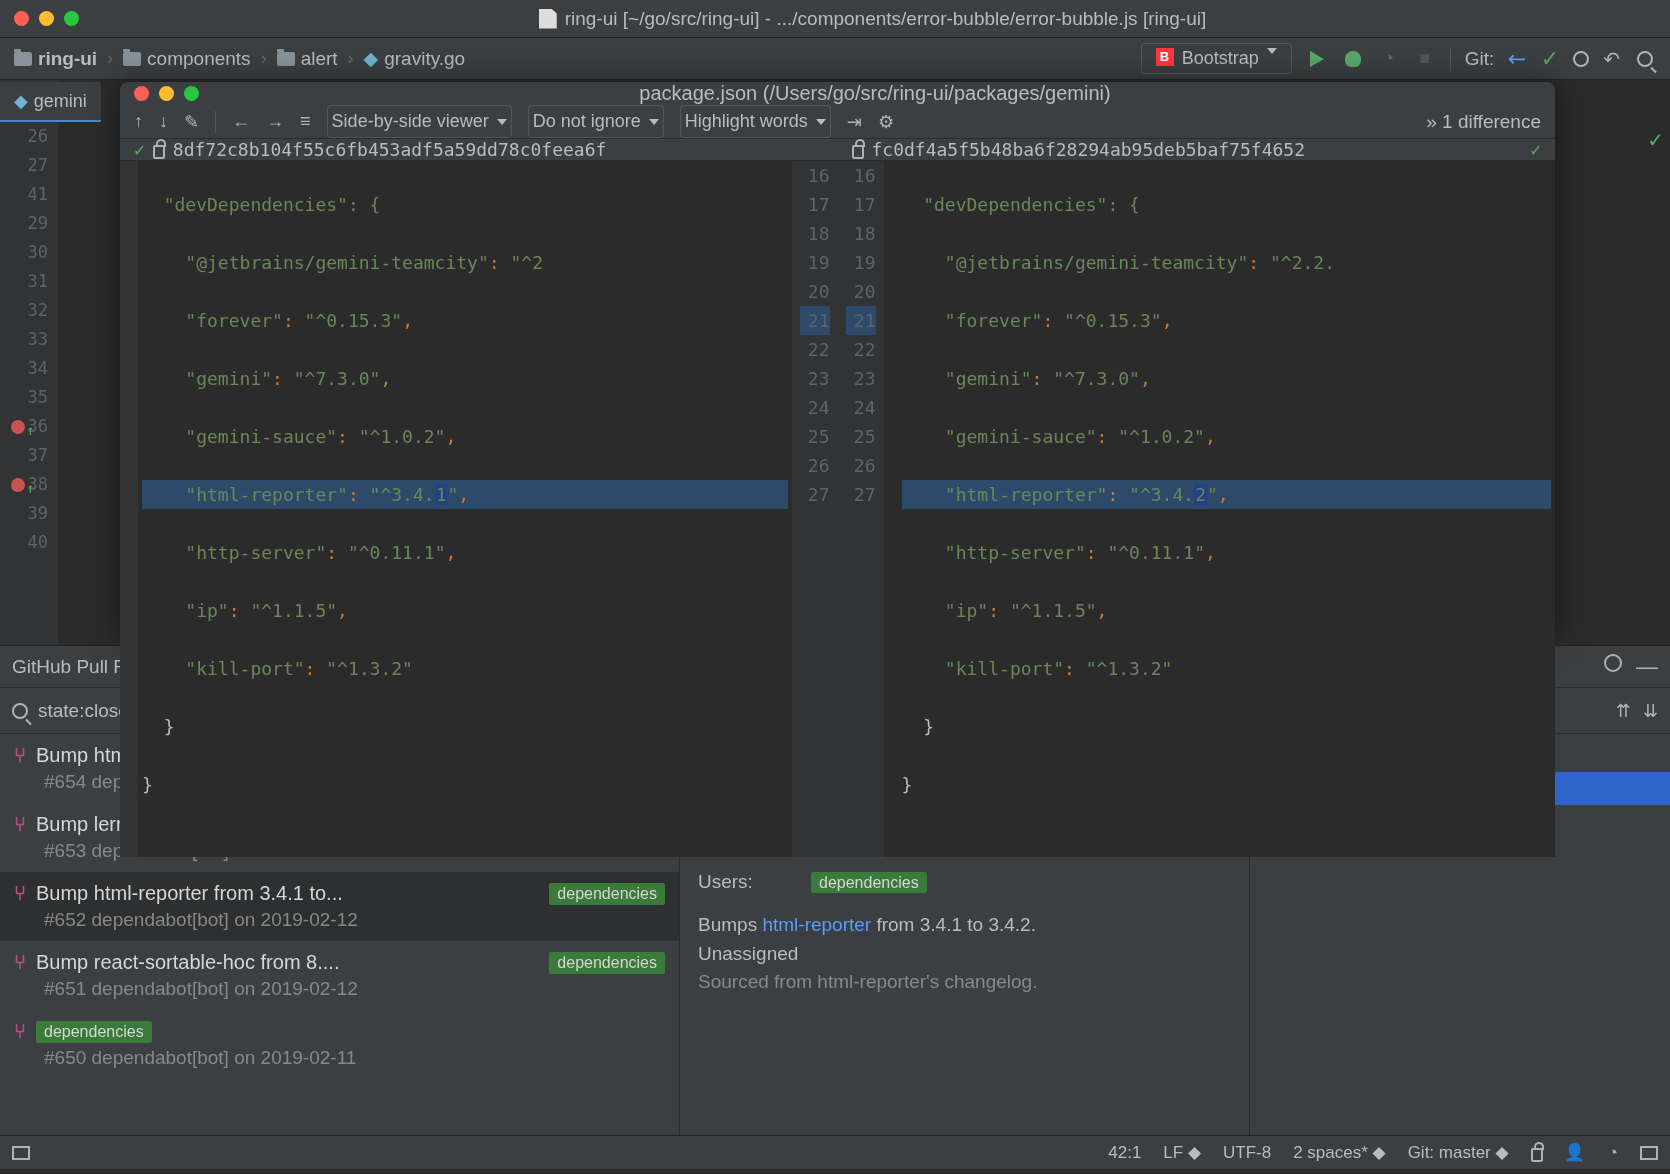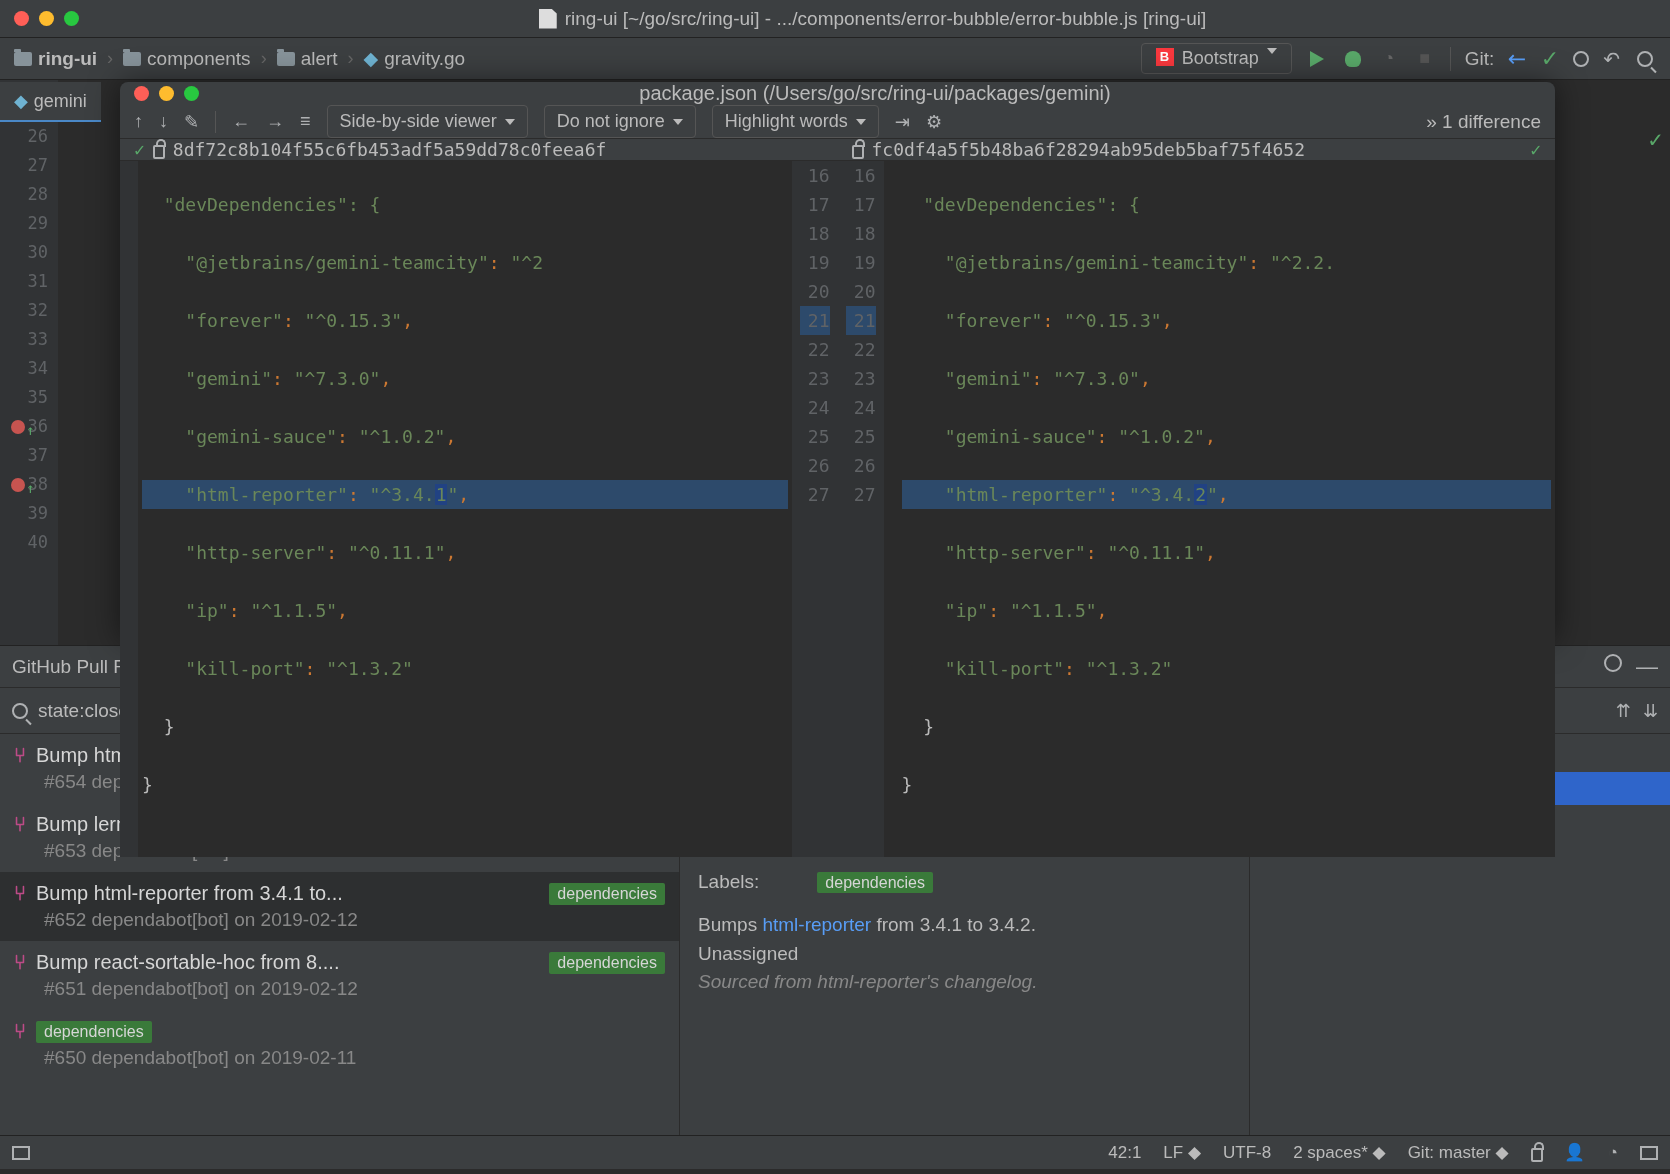--- a/index.html
+++ b/index.html
@@ -26,21 +26,21 @@
 .gutter-main{width:58px;background:#313335;color:#606366;font-family:'SF Mono',Menlo,monospace;font-size:17px;text-align:right;padding:8px 10px 0 0;line-height:29px}
 .gut-mark{display:inline-block;width:14px;height:14px;border-radius:50%;background:#c75450;vertical-align:middle;margin-right:3px;position:relative}
 .gut-mark::after{content:'↑';color:#59a869;position:absolute;right:-10px;top:-4px;font-size:14px}
 .tab-strip{position:absolute;top:2px;left:0;display:flex;align-items:center;gap:2px;z-index:3}
 .editor-tab{padding:8px 14px;background:#3c3f41;color:#bbbbbb;font-size:18px;display:flex;align-items:center;gap:6px;border-bottom:2px solid #4a88c7}
 .diff-dialog{position:absolute;top:2px;left:120px;right:115px;bottom:5px;background:#3c3f41;box-shadow:0 0 30px rgba(0,0,0,.5);border-radius:8px 8px 0 0;z-index:5;display:flex;flex-direction:column}
 .diff-title{height:44px;display:flex;align-items:center;padding:0 14px;gap:10px}
 .diff-title .t{flex:1;text-align:center;color:#bbbbbb;font-size:20px}
 .diff-toolbar{height:48px;border-bottom:1px solid #2b2b2b;display:flex;align-items:center;padding:0 14px;gap:16px}
 .dt-btn{color:#afb1b3;cursor:pointer;display:flex;align-items:center}
-.dt-drop{border:1px solid #555;padding:5px 12px;border-radius:4px;color:#bbbbbb;display:flex;align-items:center;gap:8px;font-size:18px}
+.dt-drop{border:1px solid #555;padding:5px 4px;border-radius:4px;color:#bbbbbb;display:flex;align-items:center;gap:8px;font-size:18px}
 .chev{width:0;height:0;border-left:5px solid transparent;border-right:5px solid transparent;border-top:6px solid #bbbbbb}
 .diff-count{margin-left:auto;color:#bbbbbb;font-size:19px}
 .diff-revs{height:38px;display:flex;background:#3c3f41;border-bottom:1px solid #2b2b2b}
 .diff-rev{flex:1;display:flex;align-items:center;gap:8px;padding:0 14px;color:#bbbbbb;font-family:'SF Mono',Menlo,monospace;font-size:18px}
 .lock-ico{width:12px;height:14px;border:2px solid #afb1b3;border-radius:2px;position:relative;margin-top:4px}
 .lock-ico::before{content:'';position:absolute;top:-8px;left:1px;width:6px;height:6px;border:2px solid #afb1b3;border-bottom:none;border-radius:6px 6px 0 0}
 .check-ico{color:#59a869;font-size:18px;font-weight:bold}
 .diff-body{flex:1;display:flex;background:#2b2b2b;font-family:'SF Mono',Menlo,monospace;font-size:18px;line-height:29px}
 .diff-side{flex:1;display:flex;position:relative}
 .diff-gut{width:46px;background:#313335;color:#606366;text-align:right;padding:0 8px}
@@ -74,21 +74,21 @@
 .pr-title{color:#d6d6d6;font-size:20px;flex:1;white-space:nowrap;overflow:hidden;text-overflow:ellipsis;font-weight:500}
 .pr-badge{background:#3a7a3a;color:#d6d6d6;padding:2px 8px;font-size:16px;border-radius:2px}
 .pr-sub{color:#888;font-size:19px;padding-left:30px}
 .pr-detail{flex:1;background:#3c3f41;padding:0;display:flex;flex-direction:column;border-right:1px solid #2b2b2b;overflow:hidden}
 .pr-branch{height:46px;display:flex;align-items:center;padding:0 18px;gap:12px;border-bottom:1px solid #2b2b2b}
 .branch-box{background:#4e5254;padding:5px 12px;border-radius:3px;color:#bbbbbb}
 .pr-detail-body{padding:16px 18px;display:flex;flex-direction:column;gap:18px;color:#bbbbbb;font-size:19px}
 .merged-ico{color:#bd4b87;font-size:20px;margin-right:8px}
 .pr-desc{line-height:1.5}
 .pr-link{color:#589df6}
-.pr-italic{font-style:italic;color:#888}
+.pr-italic{color:#888}
 .pr-files{width:420px;background:#3c3f41;display:flex;flex-direction:column;overflow:hidden}
 .pr-files-head{height:46px;display:flex;align-items:center;padding:0 12px;gap:12px;border-bottom:1px solid #2b2b2b}
 .file-tree{padding:6px 0;font-size:19px}
 .tree-row{padding:5px 12px;display:flex;align-items:center;gap:8px;cursor:pointer}
 .tree-row.sel{background:#2f65ca;color:#fff}
 .tree-exp{color:#afb1b3}
 .status-bar{height:34px;background:#3c3f41;border-top:1px solid #222;display:flex;align-items:center;padding:15px 12px;gap:22px;color:#bbbbbb;font-size:17px}
 .status-bar .sp{flex:1}
 .sb-frame{width:18px;height:14px;border:2px solid #afb1b3}
 .arrow-dn{color:#589df6;font-size:22px;transform:rotate(45deg);display:inline-block}
@@ -158,21 +158,21 @@
 <div class="editor-area">
   <div class="tab-strip">
     <div class="editor-tab">
         <span style="color:#6fb3d2">◆</span>
         <span>gemini</span>
       </div>
   </div>
   <div class="gutter-main" style="padding-top:42px">
     <div>26</div>
       <div>27</div>
-      <div>28</div>
+      <div>41</div>
       <div>29</div>
       <div>30</div>
       <div>31</div>
       <div>32</div>
       <div>33</div>
       <div>34</div>
       <div>35</div>
     <div><span class="gut-mark"></span><span>36</span></div>
     <div>37</div>
     <div><span class="gut-mark"></span><span>38</span></div>
@@ -352,21 +352,21 @@
     </div>
     <div class="pr-detail">
       <div class="pr-branch">
         <span style="color:#afb1b3">→</span>
         <span class="branch-box">master</span>
       </div>
       <div class="pr-detail-body">
         <div><span class="merged-ico">⑂</span><span>Pull request is merged</span></div>
         <div>No Reviewers</div>
         <div>Unassigned</div>
-        <div><span>Labels:</span> &nbsp;&nbsp;&nbsp;&nbsp;&nbsp;&nbsp;&nbsp;&nbsp;&nbsp;&nbsp;<span class="pr-badge">dependencies</span></div>
+        <div><span>Users:</span> &nbsp;&nbsp;&nbsp;&nbsp;&nbsp;&nbsp;&nbsp;&nbsp;&nbsp;&nbsp;<span class="pr-badge">dependencies</span></div>
         <div class="pr-desc">
           <span>Bumps </span><span class="pr-link">html-reporter</span><span> from 3.4.1 to 3.4.2.</span><br>
           <span>Unassigned</span><br>
           <span class="pr-italic">Sourced from </span><span class="pr-link pr-italic">html-reporter's changelog</span><span class="pr-italic">.</span>
         </div>
       </div>
     </div>
     <div class="pr-files">
       <div class="pr-files-head">
         <span style="color:#589df6">✦</span>

